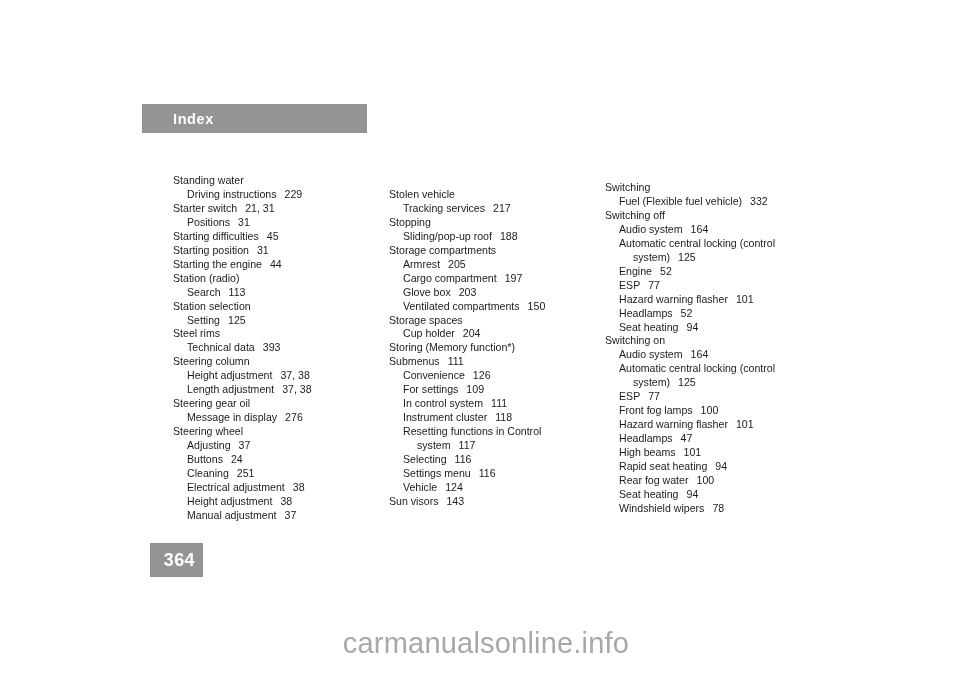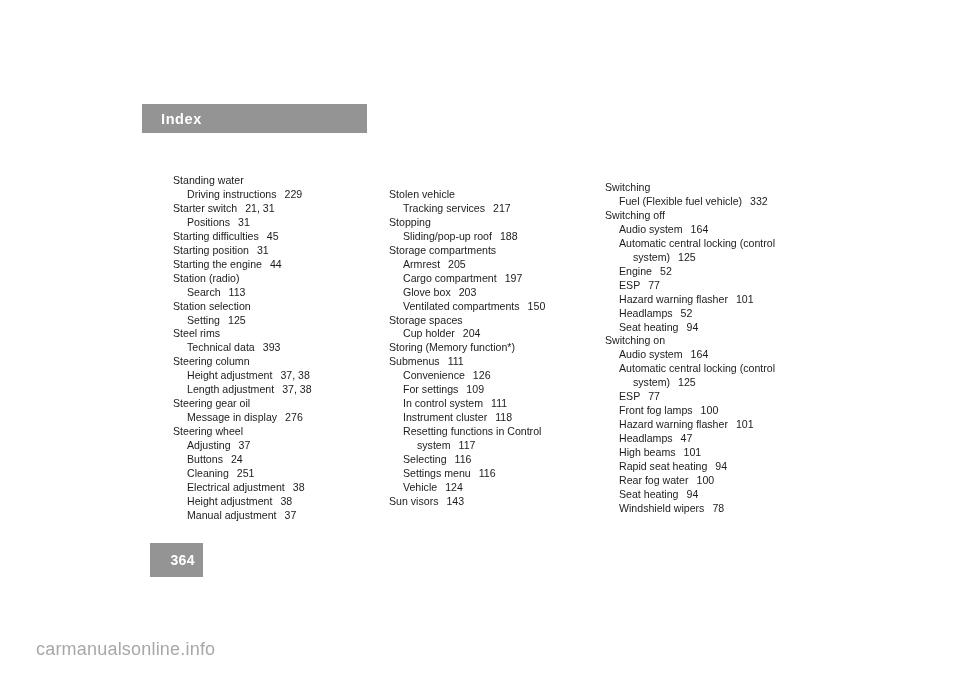--- a/index.html
+++ b/index.html
@@ -20,21 +20,21 @@
   #header-band {
     position: absolute;
     left: 142px;
     top: 104px;
     width: 225px;
     height: 29px;
     background: #949494;
   }
   #header-title {
     position: absolute;
-    left: 19px;
+    left: 31px;
     top: 50%;
     transform: translateY(-50%);
     color: #ffffff;
     font-size: 14.5px;
     font-weight: bold;
     letter-spacing: 0.6px;
     line-height: 1;
   }
 
   
@@ -77,35 +77,35 @@
     width: 53px;
     height: 34px;
     background: #949494;
   }
   #page-number-text {
     position: absolute;
     right: 8px;
     top: 50%;
     transform: translateY(-50%);
     color: #ffffff;
-    font-size: 14px;
+    font-size: 18px;
     font-weight: bold;
     letter-spacing: 0.4px;
     line-height: 1;
   }
 
   
   #watermark {
     position: absolute;
     left: 0;
     right: 24px;
     bottom: 18px;
-    text-align: left;
+    text-align: center;
     color: #a8a8a8;
-    font-size: 18px;
+    font-size: 29px;
     letter-spacing: 0.2px;
     font-family: "Liberation Sans", sans-serif;
     margin-left: 36px;
   }
 </style>
 </head>
 <body>
 
 <div id="header-band">
   <div id="header-title">Index</div>

